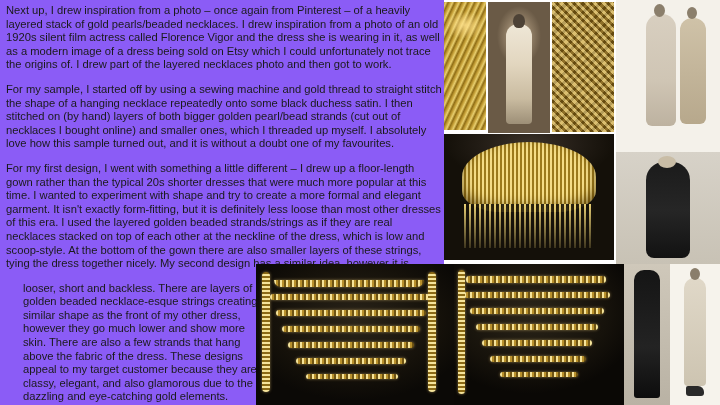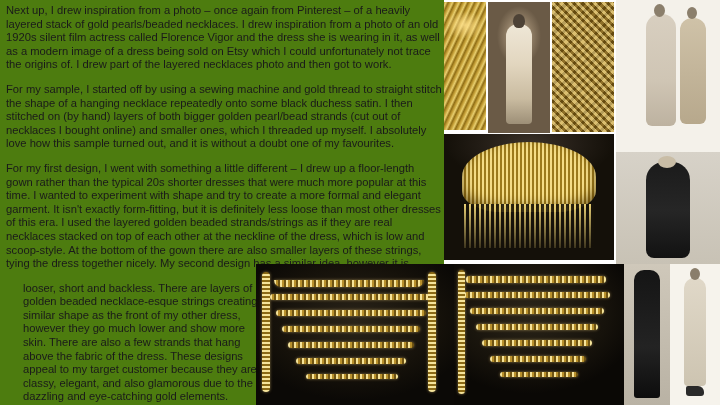--- a/index.html
+++ b/index.html
@@ -10,21 +10,21 @@
     width: 720px;
     height: 405px;
     overflow: hidden;
     background: #ffffff;
     font-family: "Liberation Sans", sans-serif;
   }
   .page {
     position: relative;
     width: 720px;
     height: 405px;
-    background: #4d7c0f;
+    background: #8b5cf6;
     text-decoration: underline;
   }
 
   
   .text-col {
     position: absolute;
     left: 6px;
     top: 4px;
     width: 438px;
     color: #1a1a1a;

